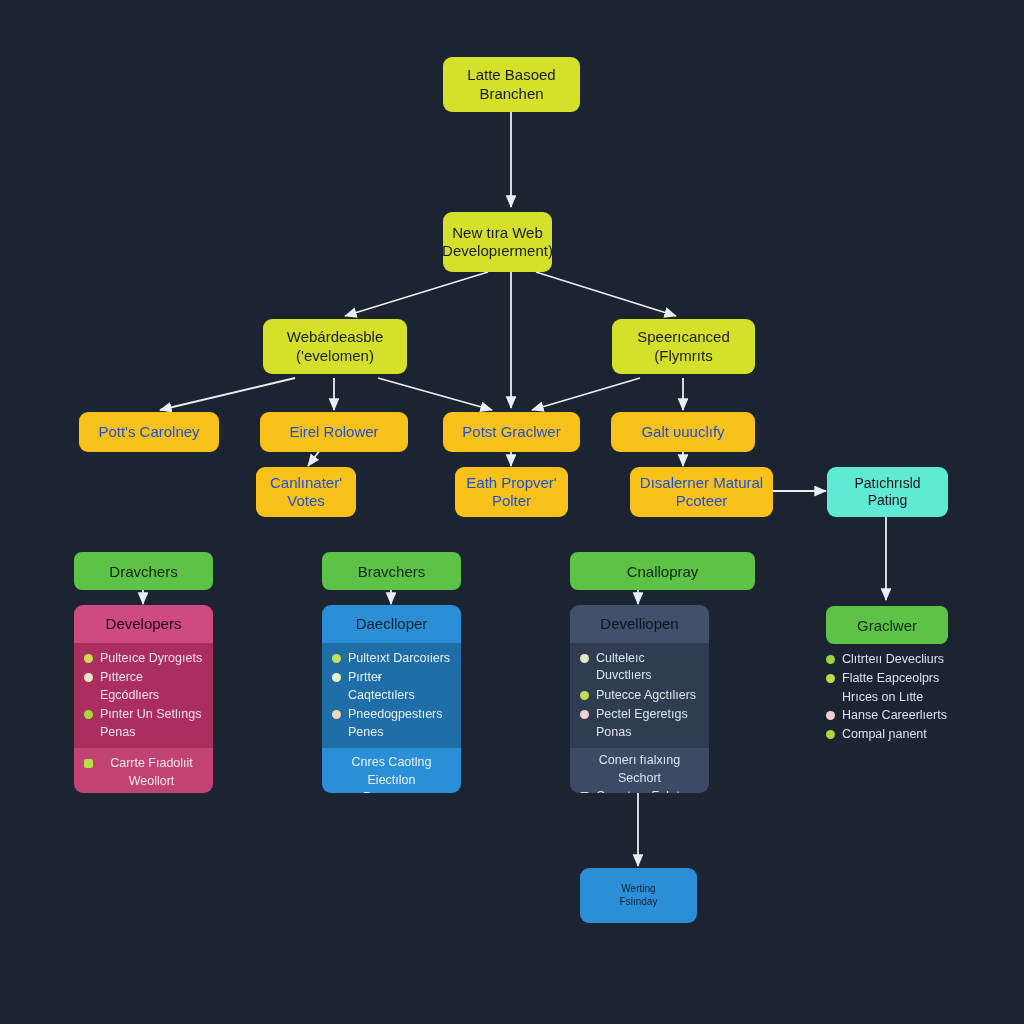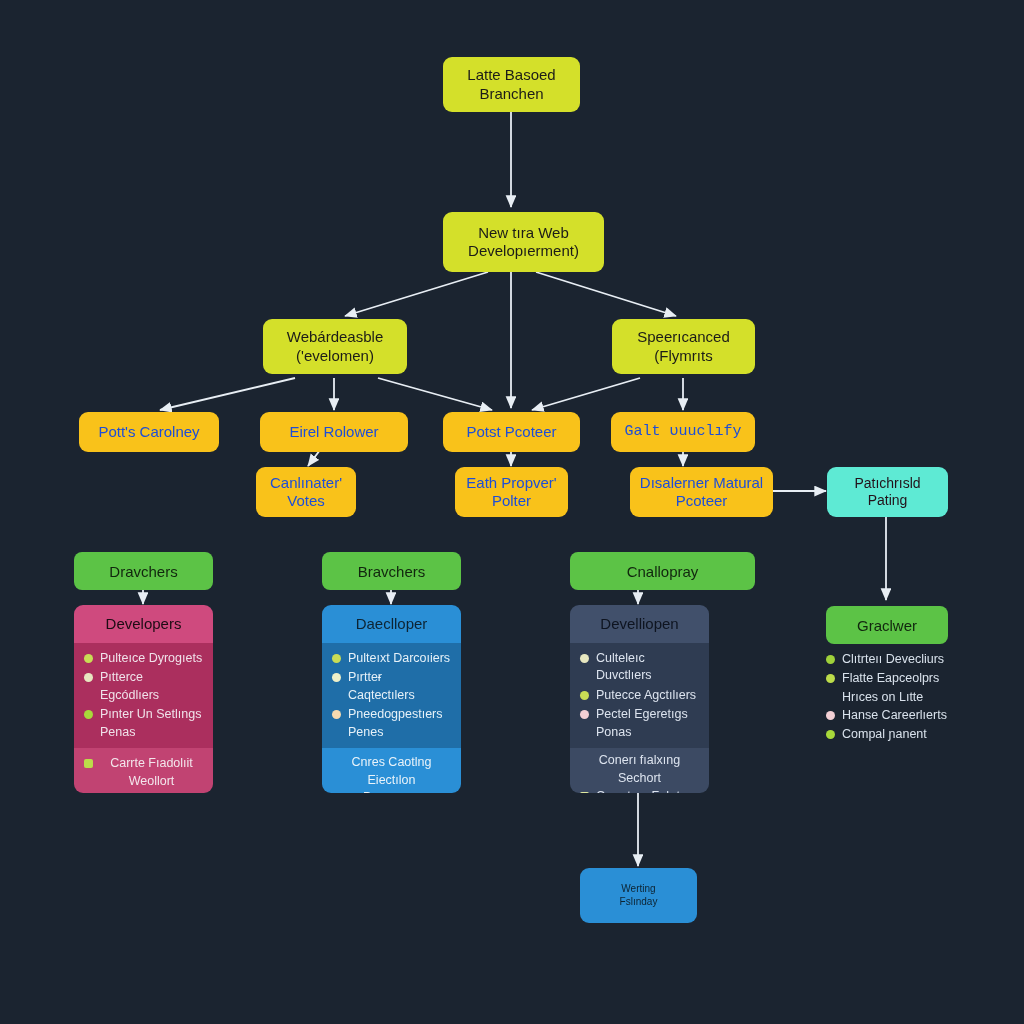--- a/index.html
+++ b/index.html
@@ -121,33 +121,33 @@
       <path d="M391,590 L391,604"></path>
       <path d="M638,590 L638,604"></path>
 
       <path d="M638,793 L638,866"></path>
     </g>
   </svg>
 
   <div class="node n-lime" style="left:443px;top:57px;width:137px;height:55px;">Latte Basoed
 Branchen</div>
 
-  <div class="node n-lime" style="left:443px;top:212px;width:161px;height:60px;">New tıra Web
+  <div class="node n-lime" style="left:443px;top:212px;width:109px;height:60px;">New tıra Web
 Developıerment)</div>
 
   <div class="node n-lime" style="left:263px;top:319px;width:144px;height:55px;">Webárdeasble
 ('evelomen)</div>
 
   <div class="node n-lime" style="left:612px;top:319px;width:143px;height:55px;">Speerıcanced
 (Flymrıts</div>
 
   <div class="node n-amber" style="left:79px;top:412px;width:140px;height:40px;">Pott's Carolney</div>
   <div class="node n-amber" style="left:260px;top:412px;width:148px;height:40px;">Eirel Rolower</div>
-  <div class="node n-amber" style="left:443px;top:412px;width:137px;height:40px;">Potst Pcoteer</div>
-  <div class="node n-amber" style="left:611px;top:412px;width:144px;height:40px;font-family:Liberation Mono, monospace;">Galt ᴜuuclıfy</div>
+  <div class="node n-amber" style="left:443px;top:412px;width:137px;height:40px;">Potst Graclwer</div>
+  <div class="node n-amber" style="left:611px;top:412px;width:144px;height:40px;">Galt ᴜuuclıfy</div>
 
   <div class="node n-amber" style="left:256px;top:467px;width:100px;height:50px;">Canlınater'
 Votes</div>
   <div class="node n-amber" style="left:455px;top:467px;width:113px;height:50px;">Eath Propver'
 Polter</div>
   <div class="node n-amber" style="left:630px;top:467px;width:143px;height:50px;">Dısalerner Matural
 Pcoteer</div>
 
   <div class="node n-pinkbox" style="left:827px;top:467px;width:121px;height:50px;">Patıchrısld
 Pating</div>

